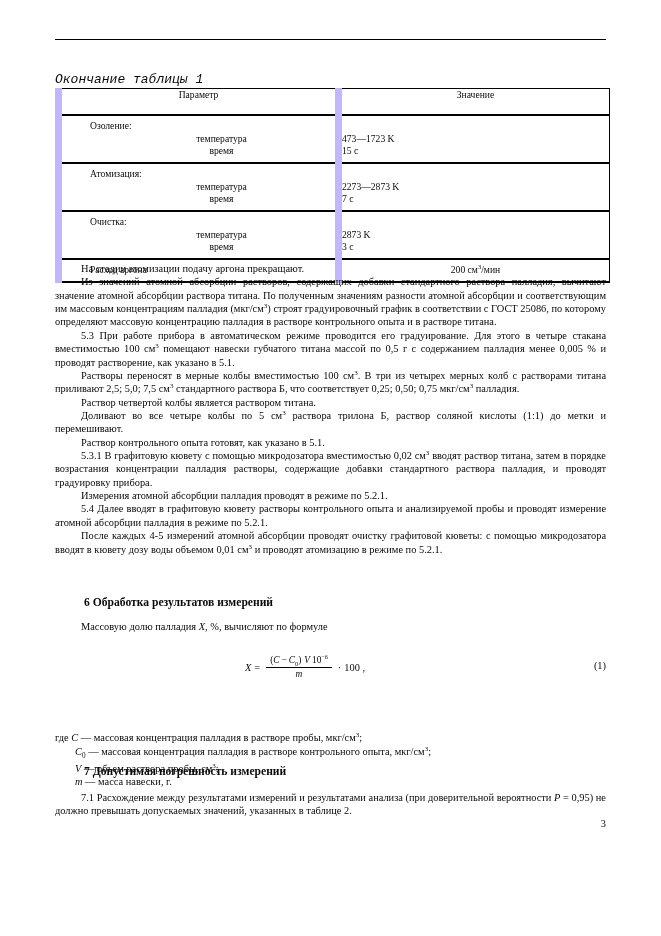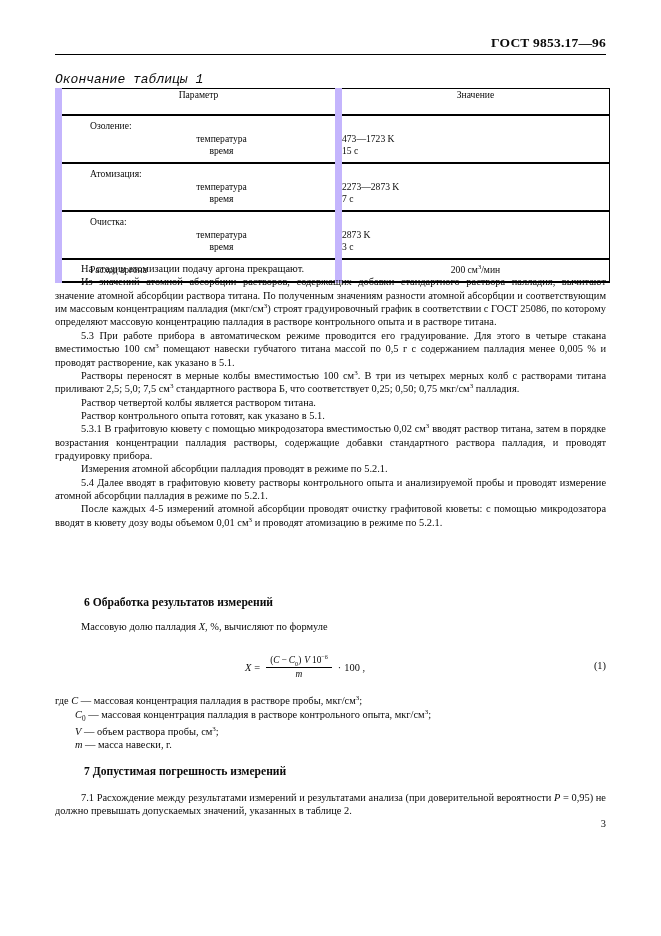--- a/index.html
+++ b/index.html
@@ -197,21 +197,21 @@
   
   .where-list {
     position: absolute;
     left: 55px;
     top: 694px;
     width: 551px;
     font-size: 10.4px;
     line-height: 1.33;
   }
   .where-list .wl-row { white-space: nowrap; }
-  .where-list .wl-first { padding-left: 0; }
+  .where-list .wl-first { padding-left: 0; margin-top: 37px; }
   .where-list .wl-rest { padding-left: 20px; }
   .where-list i { font-style: italic; }
   
   .sec7 {
     position: absolute;
     left: 84px;
     top: 765px;
   }
   .sec7-body {
     position: absolute;
@@ -230,21 +230,20 @@
     top: 818px;
     font-size: 10.4px;
   }
 </style>
 </head>
 <body>
 
 <div class="page">
 
   <div class="header-area">
-    <div class="gost-number">ГОСТ 9853.17—96</div>
     <div class="header-rule"></div>
   </div>
 
   <div class="table-caption">Окончание таблицы 1</div>
 
   <div class="param-table-wrap">
     <table class="param-table">
       <colgroup>
           <col class="c1">
           <col class="c2">
@@ -315,20 +314,21 @@
       </tbody>
     </table>
   </div>
 
   <div class="body-text">
     <p>На стадии атомизации подачу аргона прекращают.</p>
     <p><span>Из значений атомной абсорбции растворов, содержащих добавки стандартного раствора палладия, вычитают значение атомной абсорбции раствора титана. По полученным значениям разности атомной абсорбции и соответствующим им массовым концентрациям палладия (мкг/см</span><sup>3</sup><span>) строят градуировочный график в соответствии с ГОСТ 25086, по которому определяют массовую концентрацию палладия в растворе контрольного опыта и в растворе титана.</span></p>
     <p><span>5.3  При работе прибора в автоматическом режиме проводится его градуирование. Для этого в четыре стакана вместимостью 100 см</span><sup>3</sup><span> помещают навески губчатого титана массой по 0,5 г с содержанием палладия менее 0,005 % и проводят растворение, как указано в 5.1.</span></p>
     <p><span>Растворы переносят в мерные колбы вместимостью 100 см</span><sup>3</sup><span>. В три из четырех мерных колб с растворами титана приливают 2,5; 5,0; 7,5 см</span><sup>3</sup><span> стандартного раствора Б, что соответствует 0,25; 0,50; 0,75 мкг/см</span><sup>3</sup><span> палладия.</span></p>
     <p>Раствор четвертой колбы является раствором титана.</p>
+    <p><span>Доливают во все четыре колбы по 5 см</span><sup>3</sup><span> раствора трилона Б, раствор соляной кислоты (1:1) до метки и перемешивают.</span></p>
     <p>Раствор контрольного опыта готовят, как указано в 5.1.</p>
     <p><span>5.3.1  В графитовую кювету с помощью микродозатора вместимостью 0,02 см</span><sup>3</sup><span> вводят раствор титана, затем в порядке возрастания концентрации палладия растворы, содержащие добавки стандартного раствора палладия, и проводят градуировку прибора.</span></p>
     <p>Измерения атомной абсорбции палладия проводят в режиме по 5.2.1.</p>
     <p>5.4  Далее вводят в графитовую кювету растворы контрольного опыта и анализируемой пробы и проводят измерение атомной абсорбции палладия в режиме по 5.2.1.</p>
     <p><span>После каждых 4-5 измерений атомной абсорбции проводят очистку графитовой кюветы: с помощью микродозатора вводят в кювету дозу воды объемом 0,01 см</span><sup>3</sup><span> и проводят атомизацию в режиме по 5.2.1.</span></p>
   </div>
 
   <div class="section-heading sec6">6  Обработка результатов измерений</div>
   <div class="sec6-lead"><span>Массовую долю палладия </span><i>X</i><span>, %, вычисляют по формуле</span></div>
 

